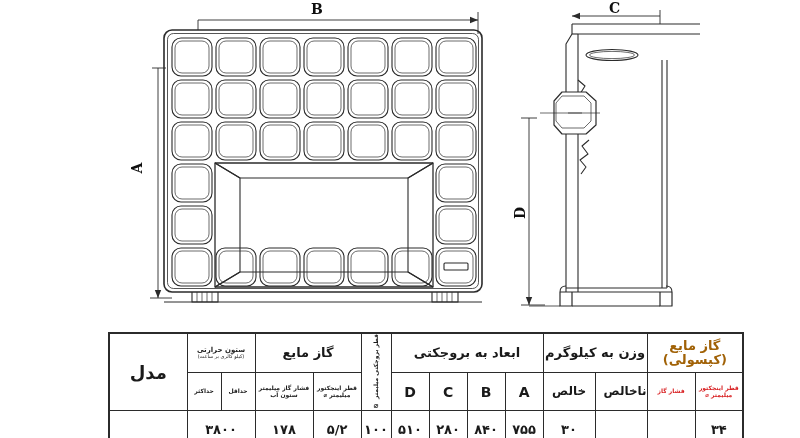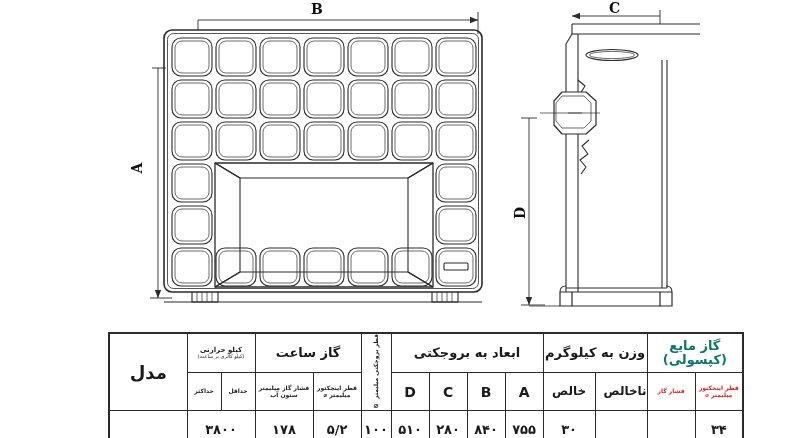--- a/index.html
+++ b/index.html
@@ -71,21 +71,21 @@
   table.spec {
     border: 2px solid #2b2b2b;
   }
 
   .h-main {
     font-size: 13px;
     font-weight: bold;
     height: 25px;
     line-height: 1.1;
   }
-  .h-main.red { color: #0f766e; }
+  .h-main.red { color: #a16207; }
   .h-sub {
     font-size: 6px;
     font-weight: bold;
     height: 28px;
     line-height: 1.15;
     padding: 1px 1px;
   }
   .h-sub.red { color: #d81e20; }
   .h-latin {
     font-family: "DejaVu Serif", "Liberation Serif", serif;
@@ -399,23 +399,23 @@
 
       <tbody>
           <tr>
         <td class="h-main red" colspan="2">گاز مایع (کپسولی)</td>
         <td class="h-main" colspan="2">وزن به کیلوگرم</td>
         <td class="h-main" colspan="4">ابعاد به بروجکتی</td>
         <td class="h-vert" rowspan="2">
           <span class="vert-inner">قطر بروجکتی میلیمتر</span>
           <span style="display:block;font-size:8px;">⌀</span>
         </td>
-        <td class="h-main" colspan="2">گاز ساعت</td>
+        <td class="h-main" colspan="2">گاز مایع</td>
         <td class="h-sub" colspan="2">
-          <span style="font-size:7px;">کیلو حرارتی</span>
+          <span style="font-size:7px;">ستون حرارتی</span>
           <span class="sub-thin">(کیلو کالری بر ساعت)</span>
         </td>
         <td class="model-cell" rowspan="2">مدل</td>
       </tr>
 
       <tr>
         <td class="h-sub red">
           <span>قطر اینجکتور میلیمتر</span>
           <span style="font-size:6px;">⌀</span>
         </td>

